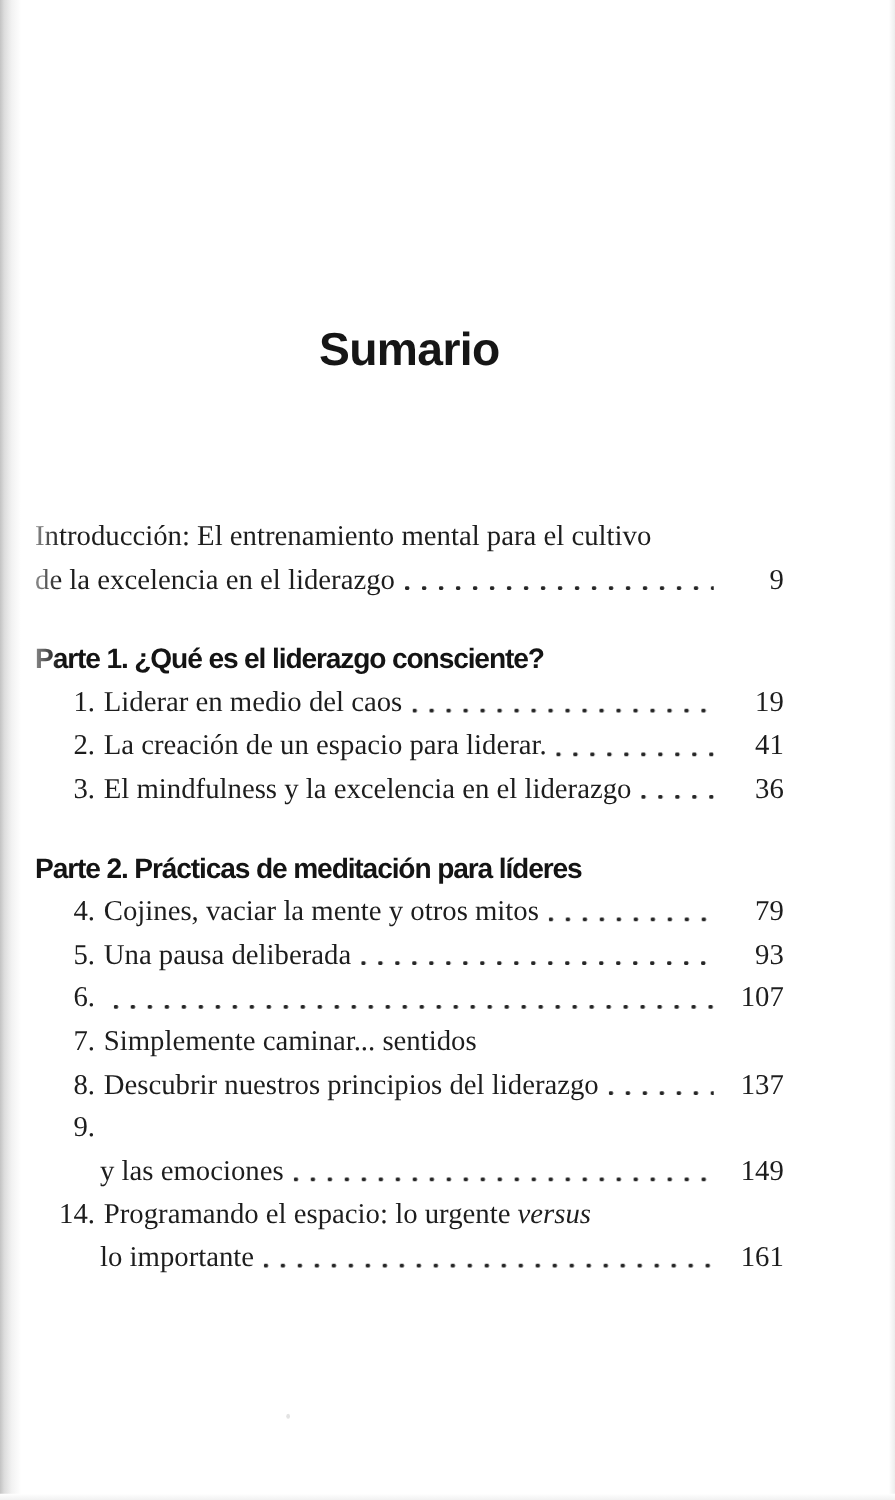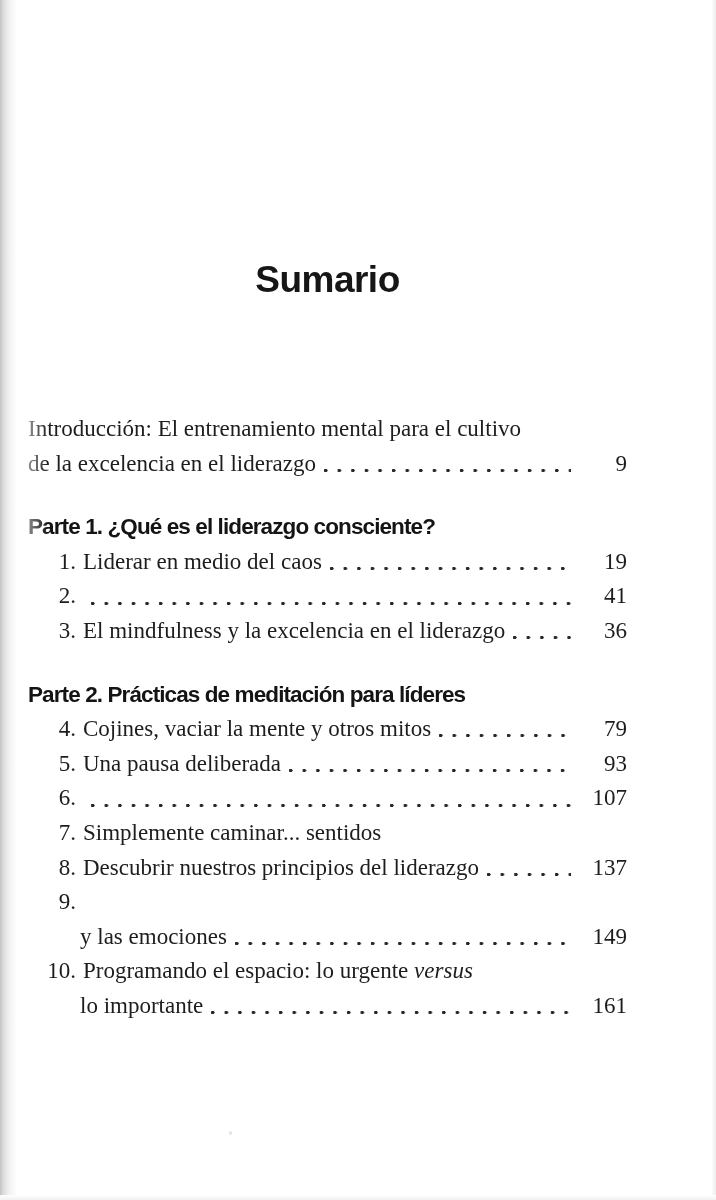--- a/index.html
+++ b/index.html
@@ -97,20 +97,21 @@
         <span class="txt">Parte 1. ¿Qué es el liderazgo consciente?</span>
       </div>
       <div class="row chapter">
         <span class="num">1.</span>
         <span class="txt">Liderar en medio del caos</span>
         <div class="leader"></div>
         <span class="pg">19</span>
       </div>
       <div class="row chapter">
         <span class="num">2.</span>
+        <span class="txt">La creación de un espacio para liderar.</span>
         <div class="leader"></div>
         <span class="pg">41</span>
       </div>
       <div class="row chapter">
         <span class="num">3.</span>
         <span class="txt">El mindfulness y la excelencia en el liderazgo</span>
         <div class="leader"></div>
         <span class="pg">36</span>
       </div>
       <div class="row part">
@@ -145,21 +146,21 @@
       </div>
       <div class="row chapter-line">
         <span class="num">9.</span>
       </div>
       <div class="row entry-end indent">
         <span class="txt">y las emociones</span>
         <div class="leader"></div>
         <span class="pg">149</span>
       </div>
       <div class="row chapter-line">
-        <span class="num">10.</span>
+        <span class="num">14.</span>
         <span class="txt">Programando el espacio: lo urgente </span>
         <span class="txt it">versus</span>
       </div>
       <div class="row entry-end indent">
         <span class="txt">lo importante</span>
         <div class="leader"></div>
         <span class="pg">161</span>
       </div>
     </div>
 

